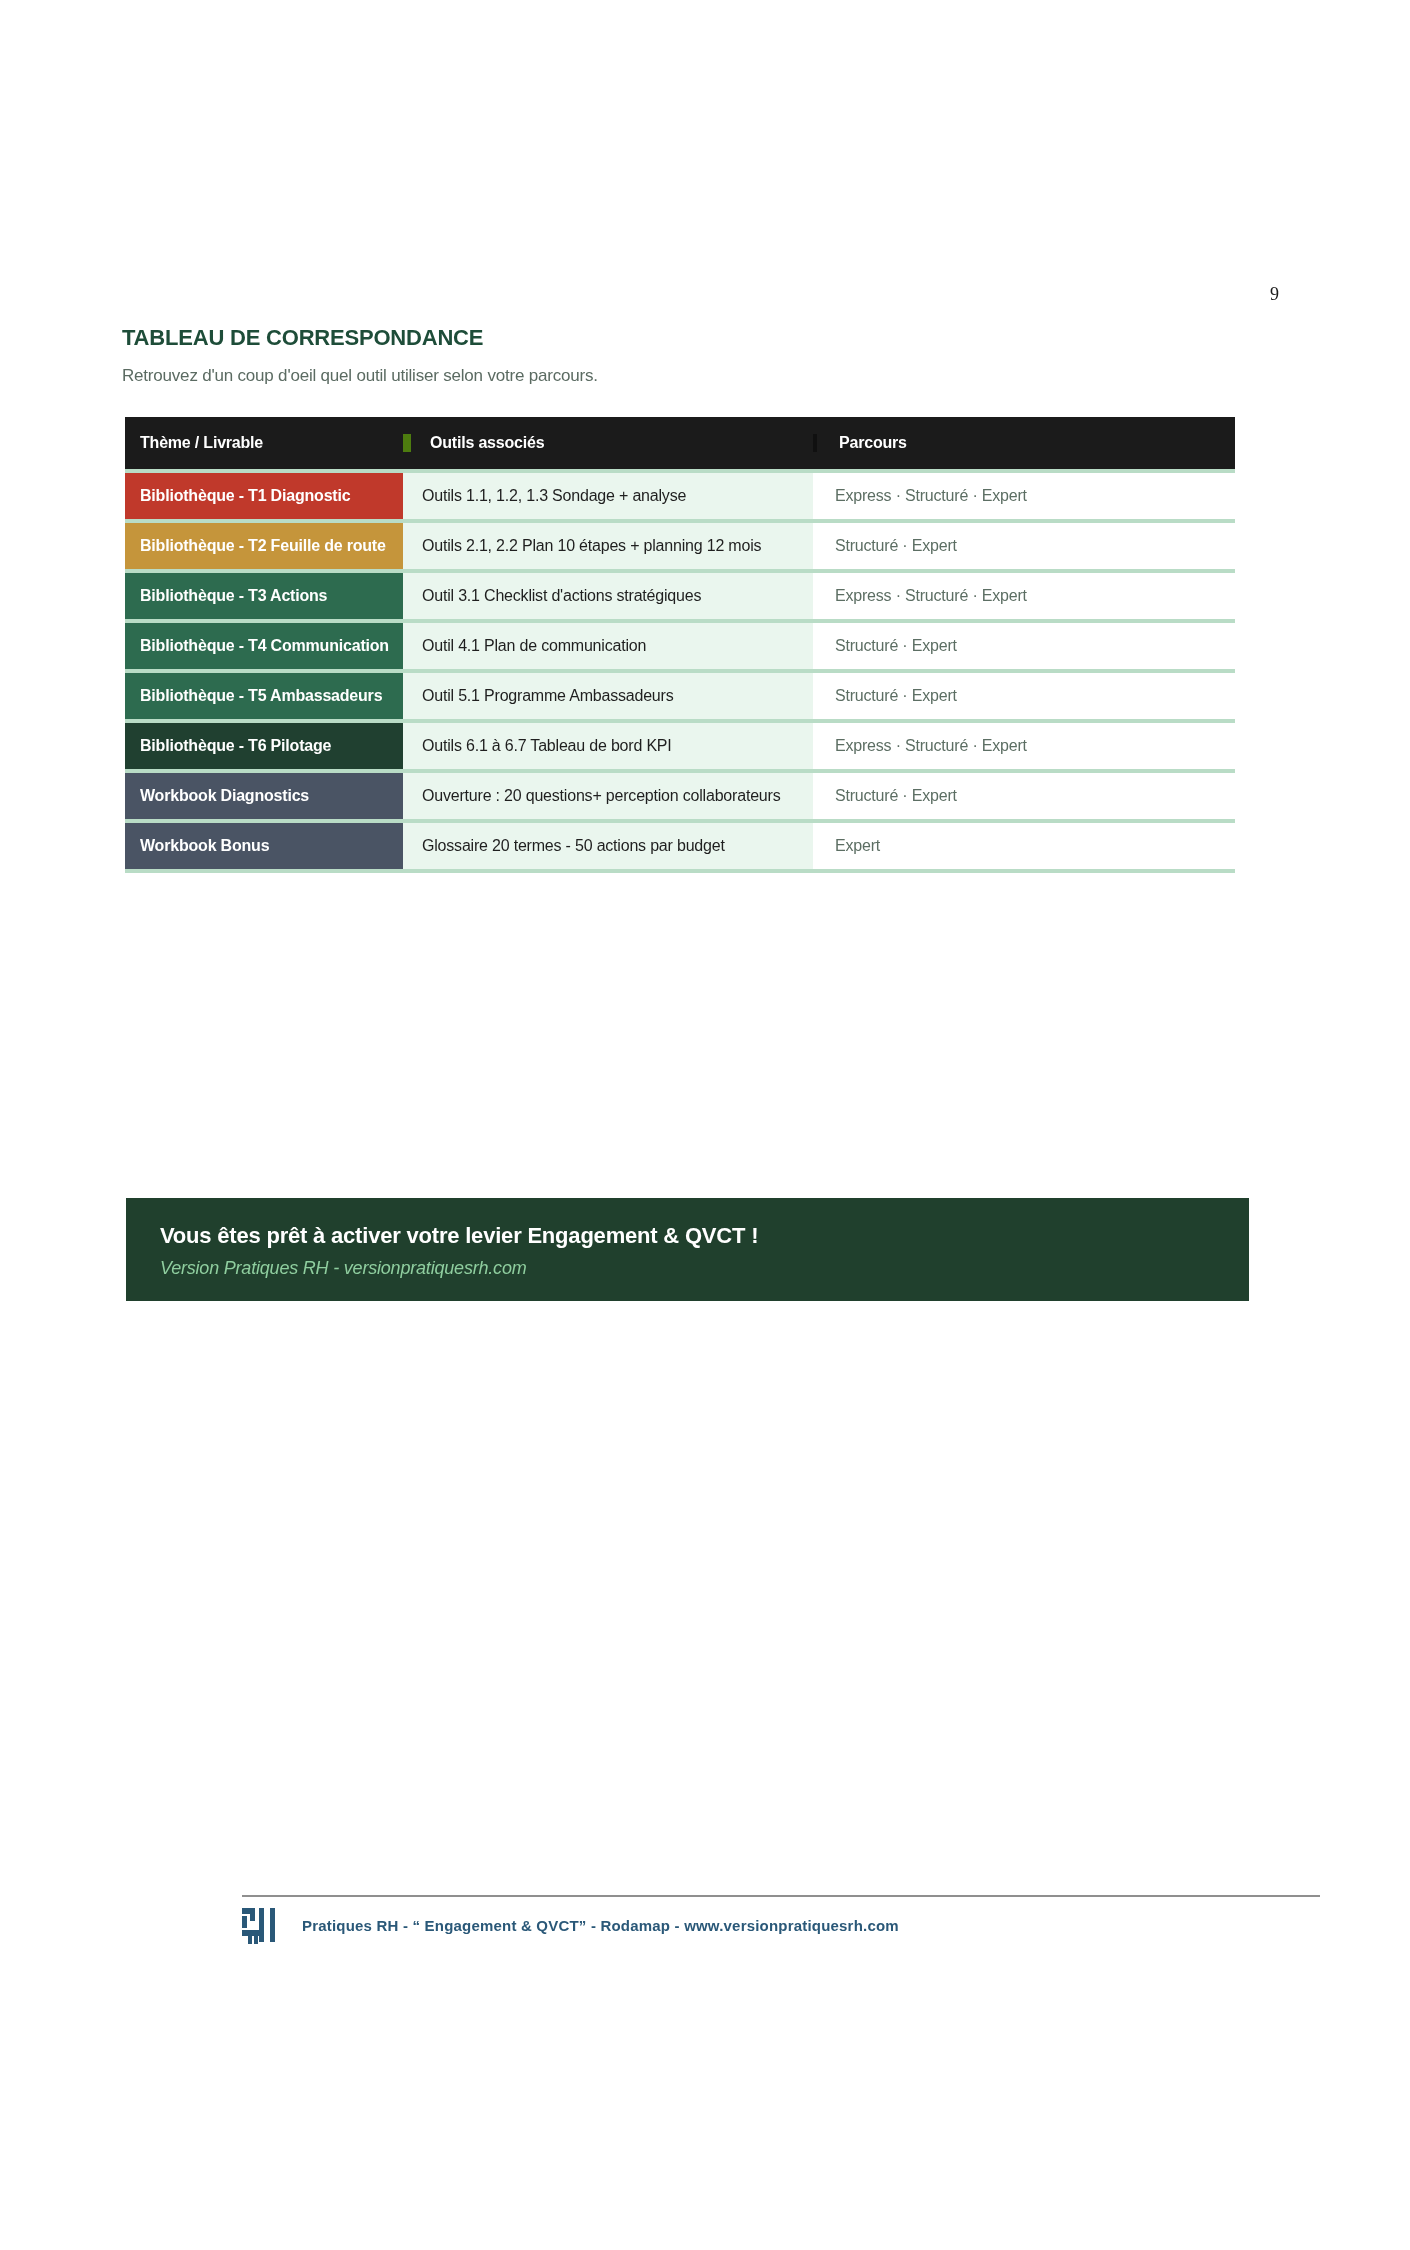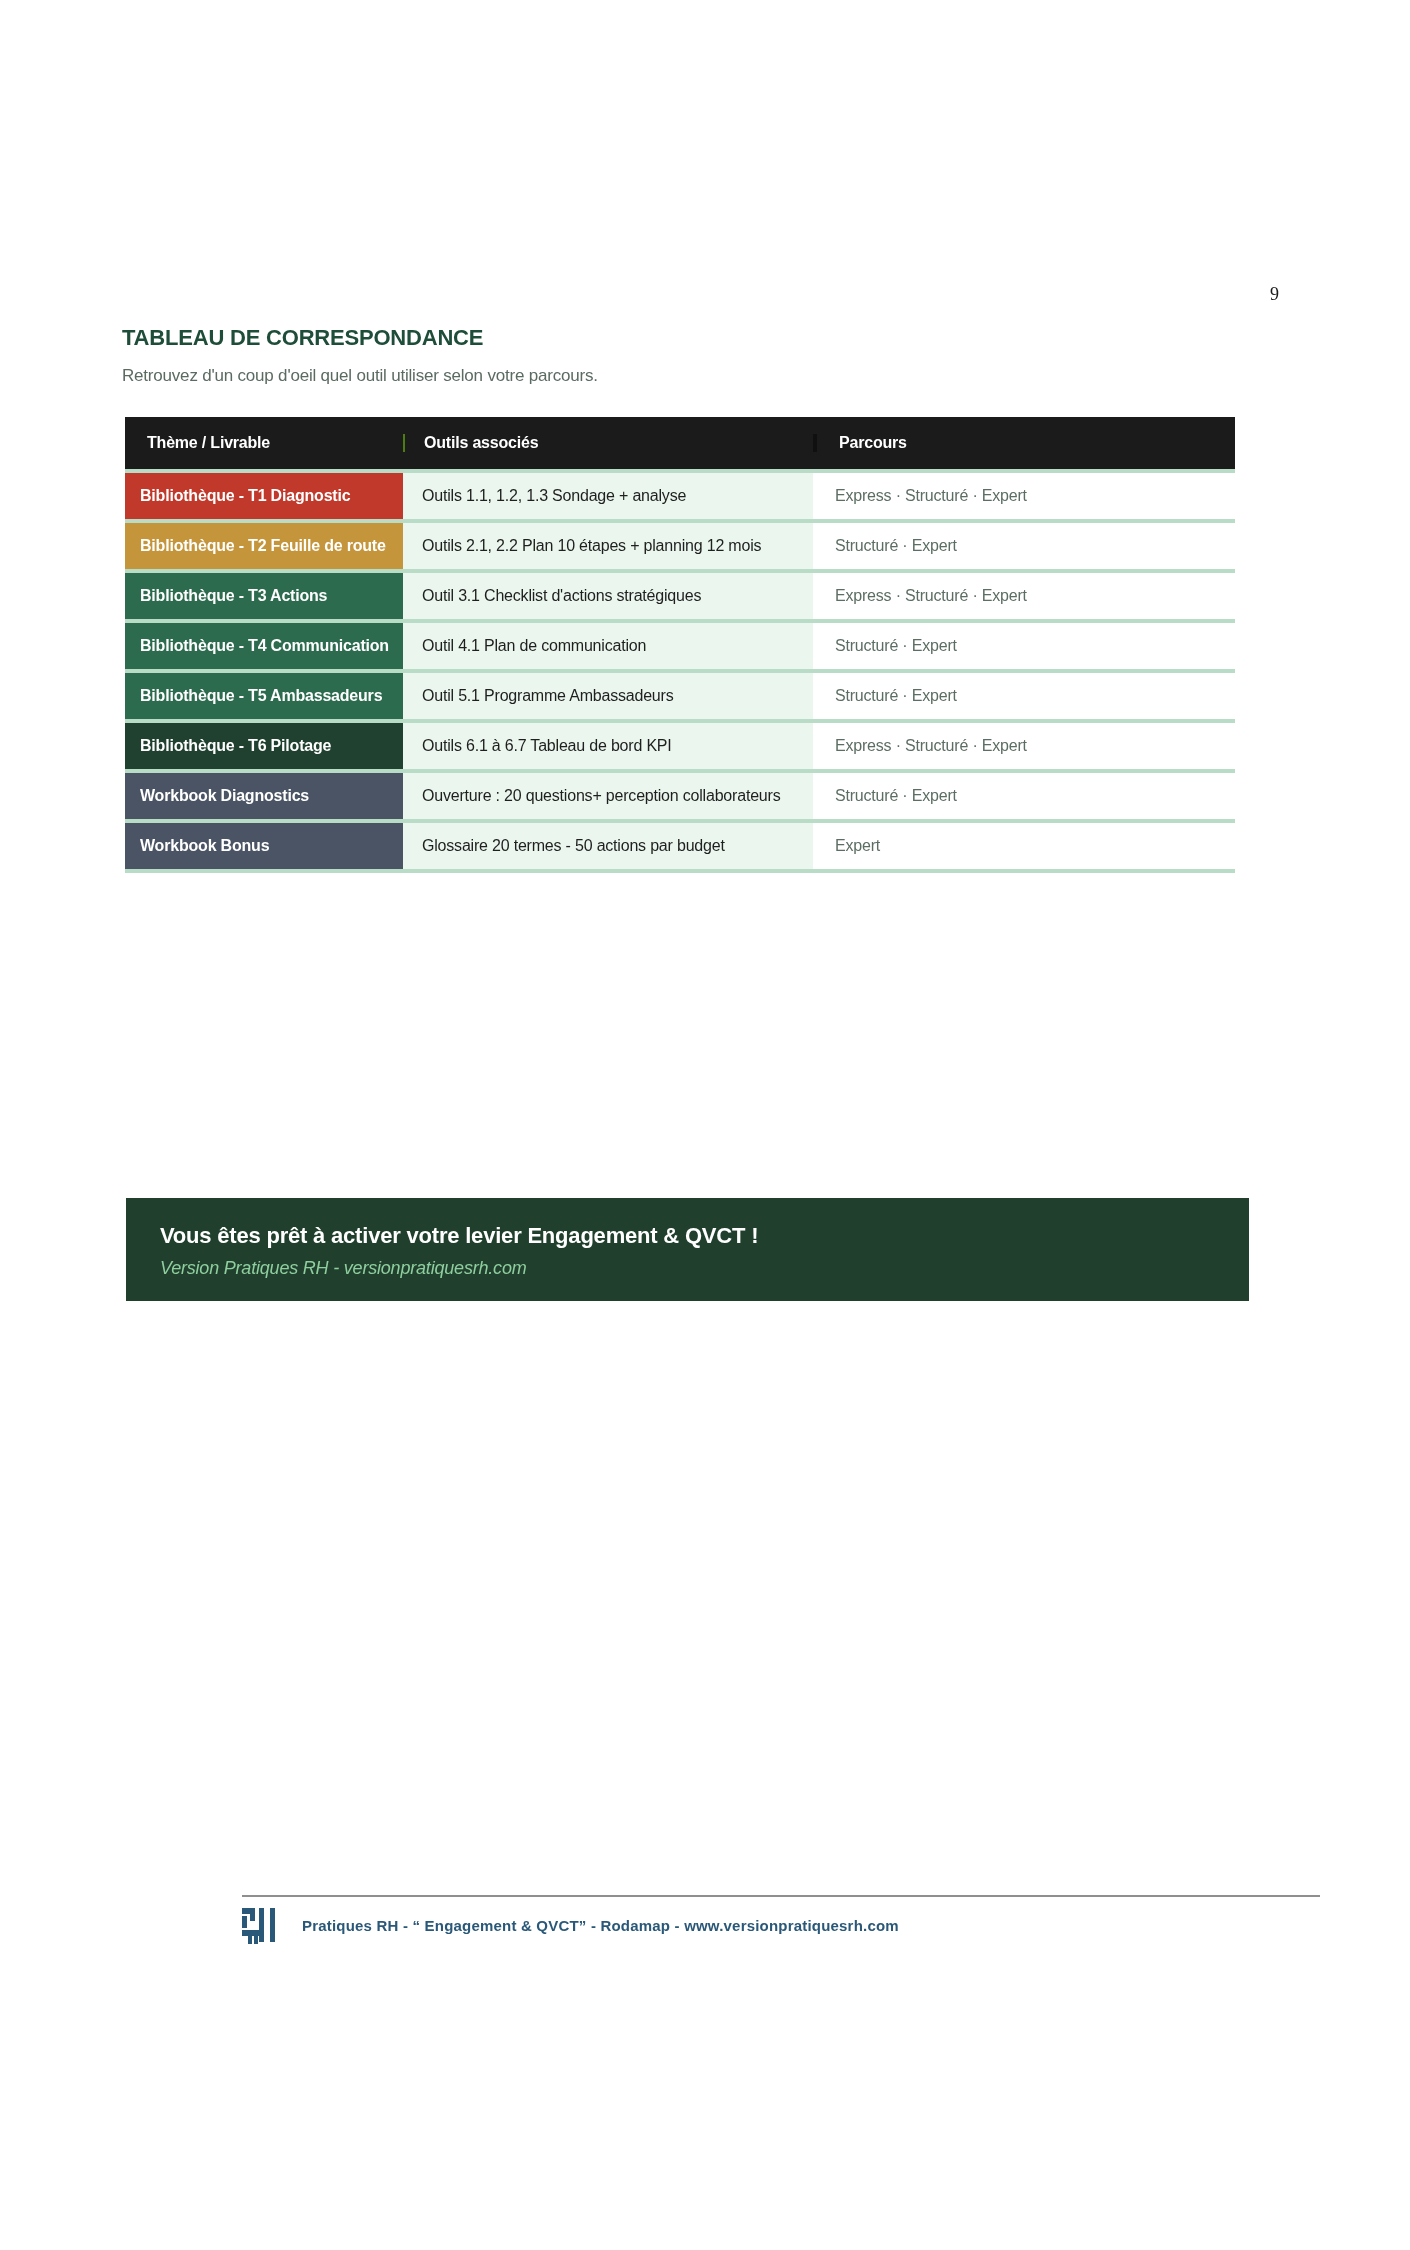--- a/index.html
+++ b/index.html
@@ -30,22 +30,22 @@
     position:absolute;left:125px;top:417px;width:1110px;
     font-size:16px;letter-spacing:-0.2px;
   }
   .thead{
     display:flex;align-items:center;height:52px;
     background:var(--header-bg,#1b1b1b);
     border-bottom:4px solid var(--separator,#b9dcc6);
     color:#fff;font-weight:bold;
   }
   .th{box-sizing:border-box;}
-  .th.c1{width:278px;padding-left:22px;}
-  .th.c2{width:410px;padding-left:19px;border-left:2px solid #4d7c0f;}
+  .th.c1{width:278px;padding-left:15px;}
+  .th.c2{width:410px;padding-left:19px;border-left:8px solid #4d7c0f;}
   .th.c3{width:422px;padding-left:22px;border-left:4px solid #101010;}
   .trow{
     display:flex;align-items:center;
     border-bottom:4px solid var(--separator,#b9dcc6);
   }
   .td{box-sizing:border-box;padding-top:7px;padding-bottom:7px;line-height:2.0;}
   .td.c1{
     width:278px;padding-left:15px;padding-right:6px;
     color:#ffffff;font-weight:bold;
   }

